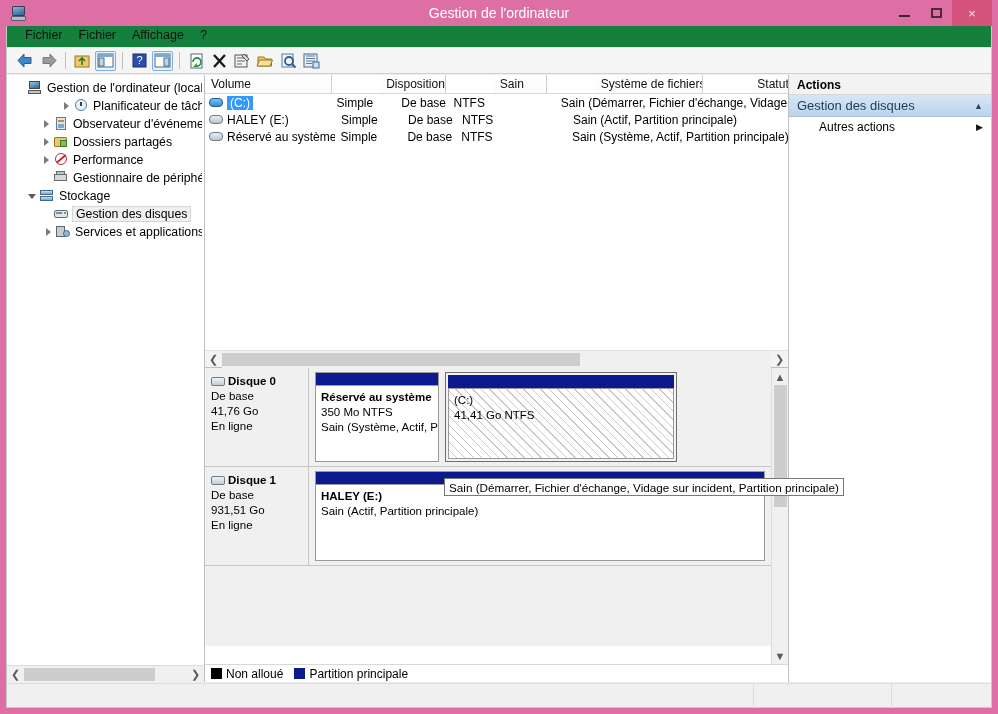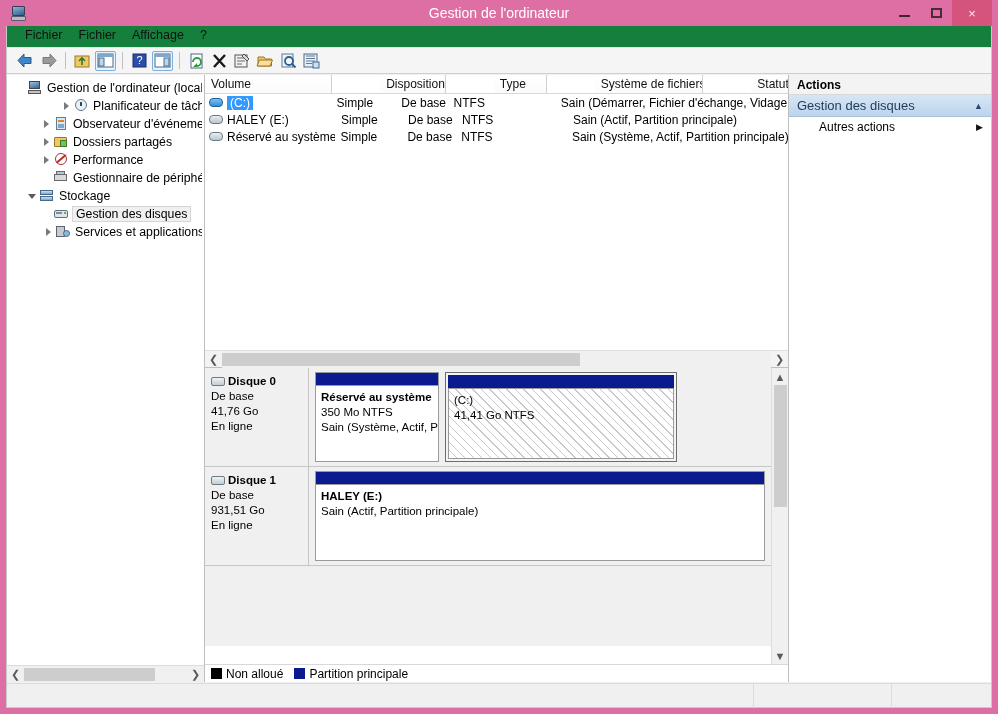--- a/index.html
+++ b/index.html
@@ -571,21 +571,21 @@
           <div class="sb-arrow">❯</div>
         </div>
       </div>
 
       <div id="rightpane">
 
         <div id="listpane">
           <div id="listhdr">
             <div class="col" style="width:130px">Volume</div>
             <div class="col" style="width:67px">Disposition</div>
-            <div class="col" style="width:54px">Type</div>
+            <div class="col" style="width:54px">Sain</div>
             <div class="col" style="width:111px">Système de fichiers</div>
             <div class="col" style="flex:1 1 auto;border-right:none;">Statut</div>
           </div>
           <div id="listbody">
 
             <div class="vrow">
               <div class="col volname" style="width:130px">
                 <span class="vol-ic sel"></span>
                 <span class="hl">(C:)</span>
               </div>
@@ -720,20 +720,21 @@
           <span class="chev">▲</span>
         </div>
         <div class="action-item">
           <span>Autres actions</span>
           <span class="chev">▶</span>
         </div>
       </div>
 
     </div>
 
+    <div id="tooltip">Sain (Démarrer, Fichier d'échange, Vidage sur incident, Partition principale)</div>
 
     <div id="statusbar">
       <div class="seg" style="flex:1 1 auto;border-left:none"></div>
       <div class="seg" style="width:138px"></div>
       <div class="seg" style="width:100px"></div>
     </div>
 
   </div>
 </div>
 

